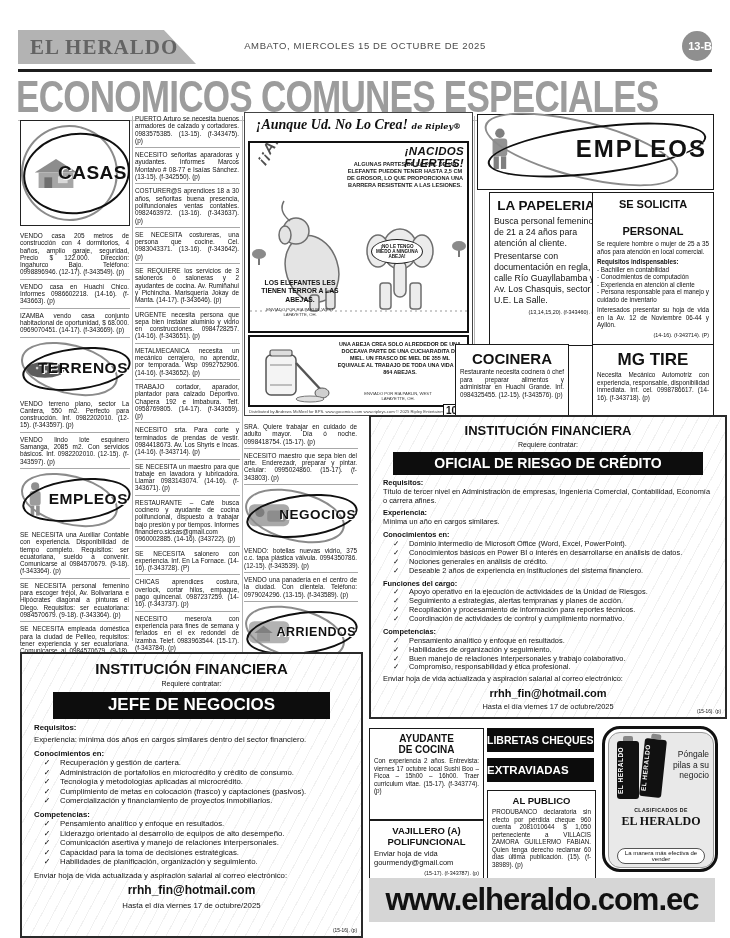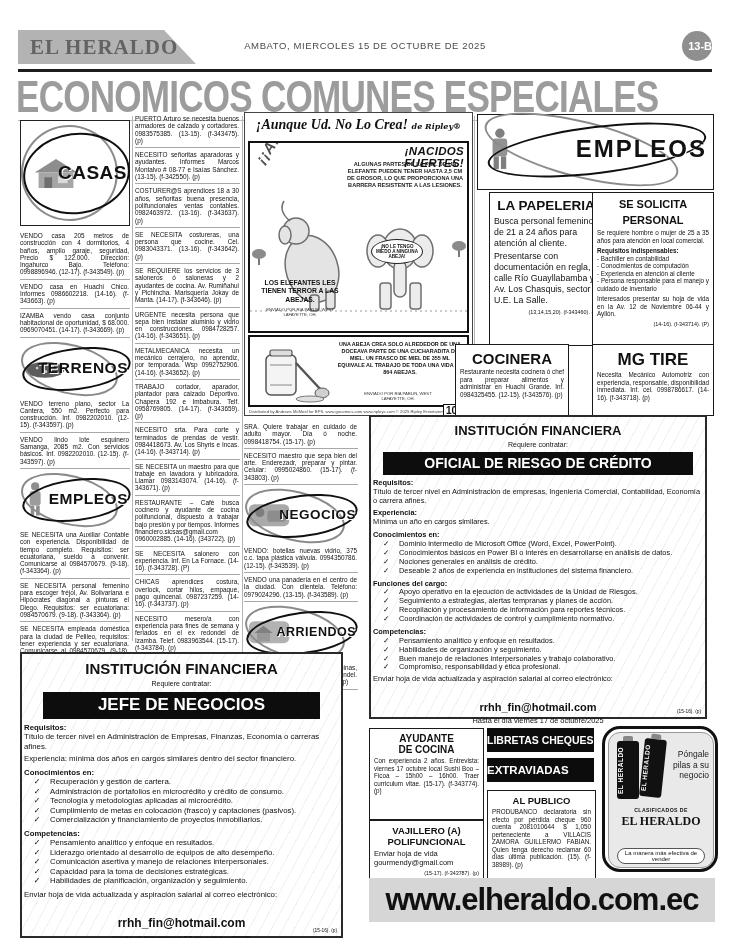--- a/index.html
+++ b/index.html
@@ -68,29 +68,29 @@
   .ct-code{position:absolute;right:-2px;bottom:-12px;font-weight:bold;font-size:10px;
         background:#fff;padding:0 2px;border:1px solid #111;}
   .ct-footer{font-size:4.2px;color:#444;padding:2px 4px 0 4px;white-space:nowrap;overflow:hidden;}
   
   .box{position:absolute;border:1px solid #1a1a1a;background:#fff;padding:4px;}
   .box h3{margin:1px 0 3px 0;text-align:center;}
   .smallbody{font-size:6.3px;line-height:1.2;text-align:justify;}
   .refline{font-size:5.4px;text-align:right;margin-top:3px;}
   
   .fin{position:absolute;border:2px solid #2a2a2a;background:
-       repeating-linear-gradient(118deg,#ffffff 0 9px,#f1f1f1 9px 10px);padding:6px 2px;}
+       repeating-linear-gradient(118deg,#ffffff 0 9px,#f1f1f1 9px 10px);padding:6px 12px;}
   .fin .fhead{text-align:center;font-weight:bold;}
   .fin .fsub{text-align:center;margin:2px 0;}
   .fin .fbar{background:#0d0d0d;color:#fff;font-weight:bold;text-align:center;
        margin:3px auto;padding:3px 0;}
   .fin .sect{font-weight:bold;margin-top:4px;}
   .chk{display:flex;}
   .chk .tick{width:26px;text-align:center;flex:none;}
-  .fin .femail{text-align:center;font-weight:bold;margin-top:17px;}
+  .fin .femail{text-align:center;font-weight:bold;margin-top:3px;}
   .fin .fdead{text-align:center;margin-top:3px;}
   .fin .fref{position:absolute;right:4px;bottom:2px;font-size:4.8px;}
   
   .blackbar{position:absolute;background:#0c0c0c;color:#fff;font-weight:bold;
        }
   .battery{position:absolute;border:3px solid #111;border-radius:18px;background:#fff;
        padding:3px;}
   .battery .inner{position:relative;width:100%;height:100%;border:1px solid #999;
        border-radius:12px;background:#e9e9e9;}
   .batt{position:absolute;width:22px;height:58px;background:#111;border-radius:3px;}
@@ -271,21 +271,21 @@
   </div>
 
   <div class="box" style="left:489px;top:192px;width:104px;height:144px">
     <h3 style="font-size:13.5px">LA PAPELERIA</h3>
     <div style="font-size:8.8px;line-height:1.25">Busca personal femenino de 21 a 24 años para atención al cliente.</div>
     <div style="font-size:8.8px;line-height:1.25;margin-top:2px">Presentarse con documentación en regla, calle Río Guayllabamba y Av. Los Chasquis, sector U.E. La Salle.</div>
     <div class="refline">(13,14,15,20). (f-343460). (p)</div>
   </div>
 
   <div class="box" style="left:592px;top:192px;width:112px;height:144px">
-    <h3 style="font-size:11px;margin-bottom:4px">SE SOLICITA</h3>
+    <h3 style="font-size:11px;margin-bottom:15px">SE SOLICITA</h3>
     <h3 style="font-size:11px;margin-top:0">PERSONAL</h3>
     <div class="smallbody">Se requiere hombre o mujer de 25 a 35 años para atención en local comercial.</div>
     <div class="smallbody" style="font-weight:bold;margin-top:3px">Requisitos indispensables:</div>
     <div class="smallbody">- Bachiller en contabilidad</div>
     <div class="smallbody">- Conocimientos de computación</div>
     <div class="smallbody">- Experiencia en atención al cliente</div>
     <div class="smallbody">- Persona responsable para el manejo y cuidado de inventario</div>
     <div class="smallbody" style="margin-top:3px">Interesados presentar su hoja de vida en la Av. 12 de Noviembre 06-44 y Ayllón.</div>
     <div class="refline">(14-16). (f-343714). (P)</div>
   </div>
@@ -391,21 +391,20 @@
     <div class="femail" style="font-size:11px">rrhh_fin@hotmail.com</div>
     <div class="fdead">Hasta el día viernes 17 de octubre/2025</div>
     <div class="fref">(15-16). (p)</div>
   </div>
 
   <div class="fin" style="left:20px;top:652px;width:315px;height:270px;font-size:7.8px;line-height:1.22">
     <div class="fhead" style="font-size:15px">INSTITUCIÓN FINANCIERA</div>
     <div class="fsub" style="font-size:7px">Requiere contratar:</div>
     <div class="fbar" style="font-size:17px;width:88%">JEFE DE NEGOCIOS</div>
     <div class="sect">Requisitos:</div>
-    <div>Título de tercer nivel en Administración de Empresas, Finanzas, Economía o carreras afines.</div>
     <div style="margin-top:3px">Experiencia: mínima dos años en cargos similares dentro del sector financiero.</div>
     <div class="sect">Conocimientos en:</div>
     <div class="chk">
         <span class="tick">✓</span>
         <span>Recuperación y gestión de cartera.</span>
       </div>
     <div class="chk">
         <span class="tick">✓</span>
         <span>Administración de portafolios en microcrédito y crédito de consumo.</span>
       </div>

